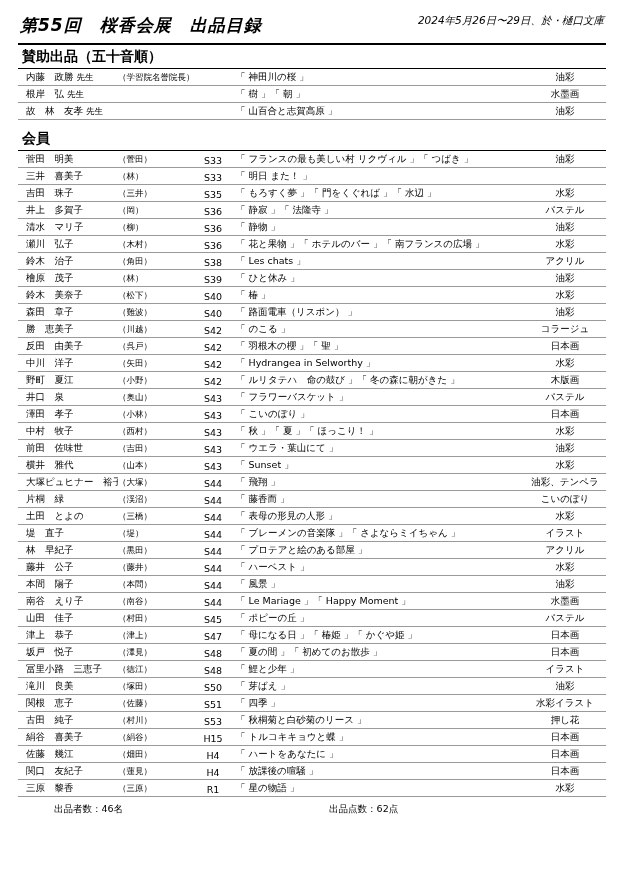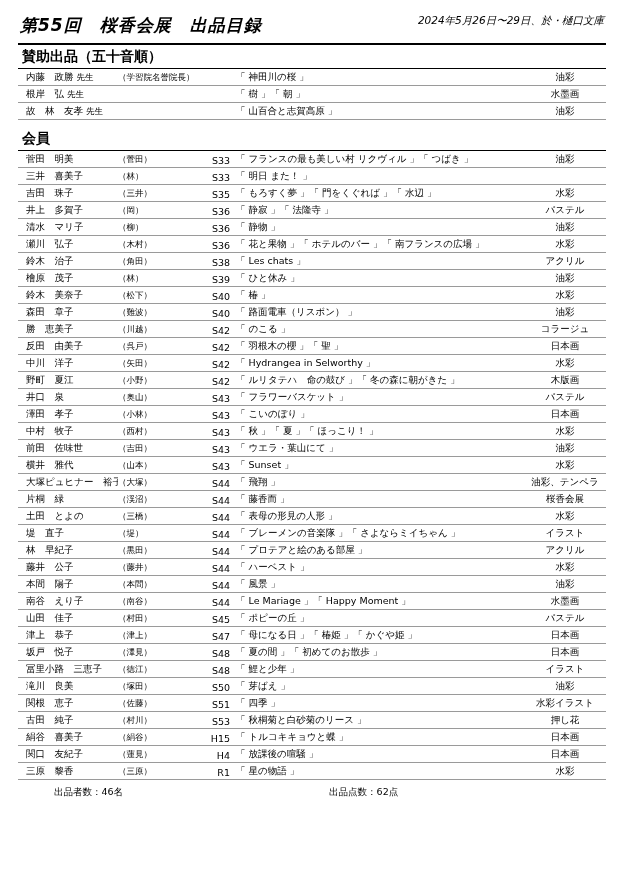--- a/index.html
+++ b/index.html
@@ -48,21 +48,21 @@
   }
   td{
     padding:1.5px 0 1.5px 0;
     vertical-align:bottom;
     white-space:nowrap;
     overflow:hidden;
   }
   tr.row{border-bottom:0.6px solid #9a9a9a;}
   .c-name   {width:92px;padding-left:8px;}
   .c-alias  {width:78px;text-align:left;}
-  .c-code   {width:34px;text-align:right;}
+  .c-code   {width:34px;text-align:center;}
   .c-works  {width:auto;padding-left:6px;}
   .c-media  {width:74px;text-align:center;padding-right:4px;}
   .nm-title{font-size:8.5px;}
   .alias-small{font-size:8.5px;}
   
   .footer{
     display:flex;
     font-size:9.5px;
     padding:6px 0 0 0;
   }
@@ -262,21 +262,21 @@
           <td class="c-alias alias-small">（大塚）</td>
           <td class="c-code">S44</td>
           <td class="c-works">「 飛翔 」</td>
           <td class="c-media">油彩、テンペラ</td>
         </tr>
         <tr class="row">
           <td class="c-name"><span>片桐　緑</span><span class="nm-title"></span></td>
           <td class="c-alias alias-small">（渓沼）</td>
           <td class="c-code">S44</td>
           <td class="c-works">「 藤香而 」</td>
-          <td class="c-media">桜香会展</td>
+          <td class="c-media">こいのぼり</td>
         </tr>
         <tr class="row">
           <td class="c-name"><span>土田　とよの</span><span class="nm-title"></span></td>
           <td class="c-alias alias-small">（三橋）</td>
           <td class="c-code">S44</td>
           <td class="c-works">「 表母の形見の人形 」</td>
           <td class="c-media">水彩</td>
         </tr>
         <tr class="row">
           <td class="c-name"><span>堤　直子</span><span class="nm-title"></span></td>
@@ -363,20 +363,27 @@
           <td class="c-media">押し花</td>
         </tr>
         <tr class="row">
           <td class="c-name"><span>絹谷　喜美子</span><span class="nm-title"></span></td>
           <td class="c-alias alias-small">（絹谷）</td>
           <td class="c-code">H15</td>
           <td class="c-works">「 トルコキキョウと蝶 」</td>
           <td class="c-media">日本画</td>
         </tr>
         <tr class="row">
+          <td class="c-name"><span>佐藤　幾江</span><span class="nm-title"></span></td>
+          <td class="c-alias alias-small">（畑田）</td>
+          <td class="c-code">H4</td>
+          <td class="c-works">「 ハートをあなたに 」</td>
+          <td class="c-media">日本画</td>
+        </tr>
+        <tr class="row">
           <td class="c-name"><span>関口　友紀子</span><span class="nm-title"></span></td>
           <td class="c-alias alias-small">（蓮見）</td>
           <td class="c-code">H4</td>
           <td class="c-works">「 放課後の喧騒 」</td>
           <td class="c-media">日本画</td>
         </tr>
         <tr class="row">
           <td class="c-name"><span>三原　黎香</span><span class="nm-title"></span></td>
           <td class="c-alias alias-small">（三原）</td>
           <td class="c-code">R1</td>

